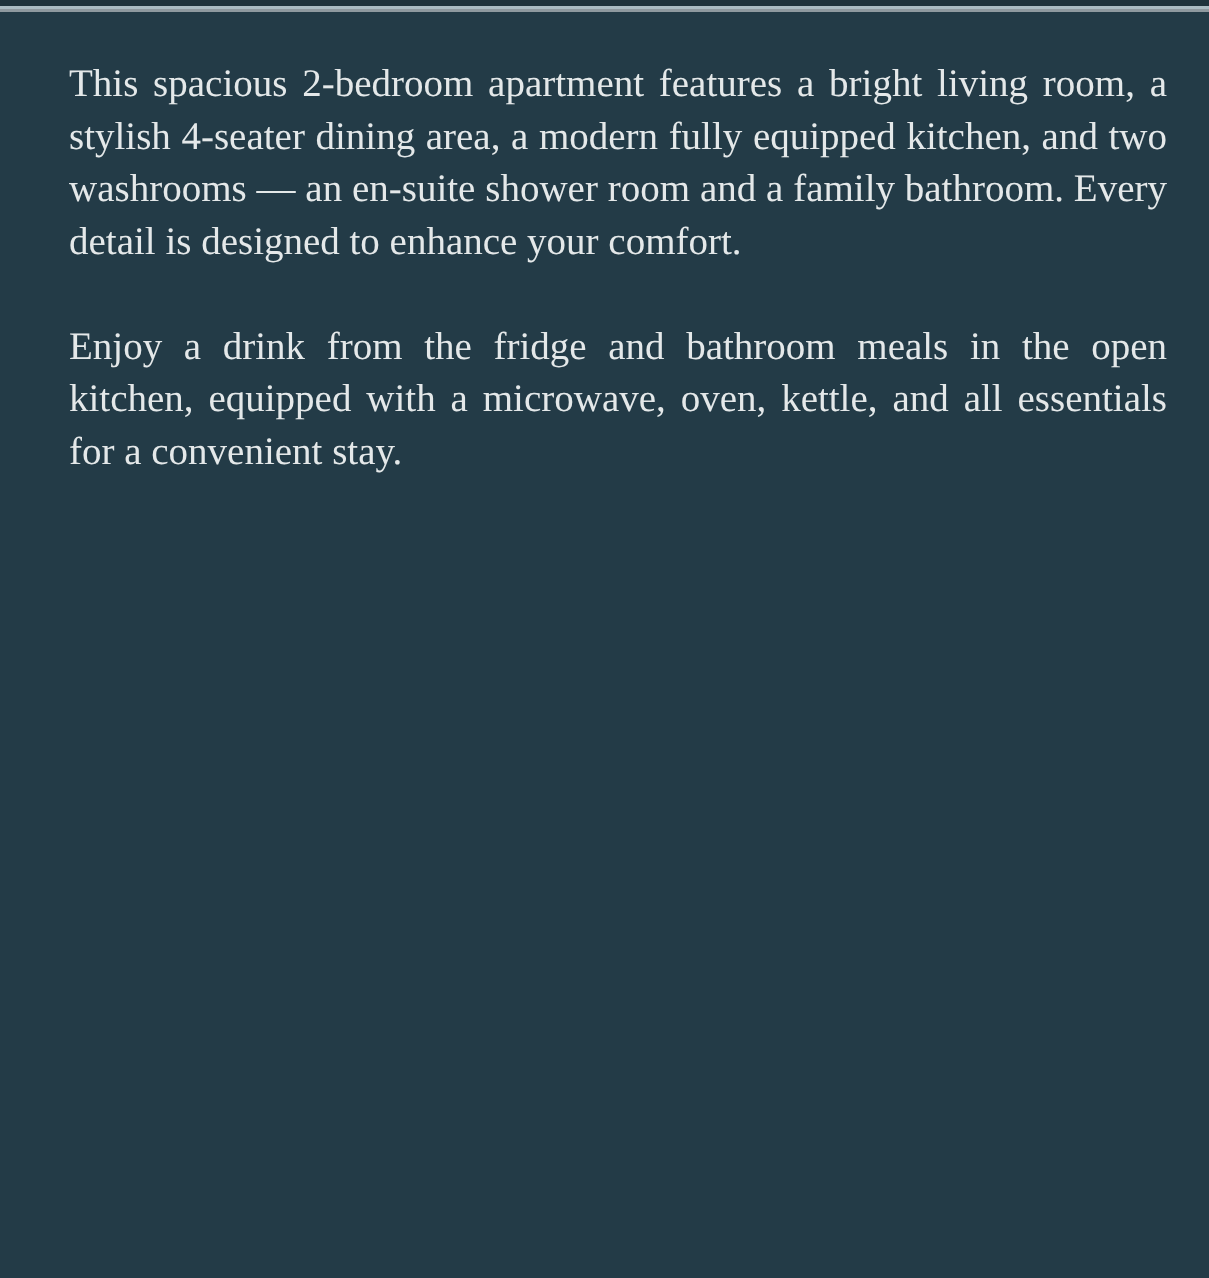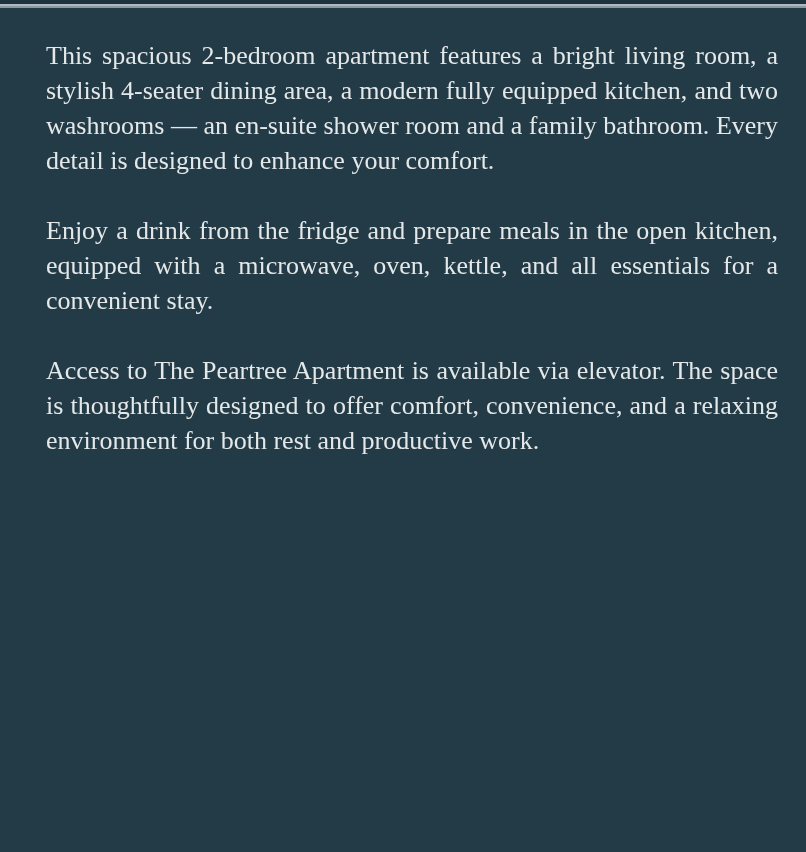--- a/index.html
+++ b/index.html
@@ -72,16 +72,15 @@
 
 <div class="page">
   <div class="top-bar"></div>
   <div class="top-line"></div>
 
 
   <div class="divider"></div>
 
   <div class="content">
     <p class="gap-after">This spacious 2-bedroom apartment features a bright living room, a stylish 4-seater dining area, a modern fully equipped kitchen, and two washrooms — an en-suite shower room and a family bathroom. Every detail is designed to enhance your comfort.</p>
-    <p class="gap-after">Enjoy a drink from the fridge and prepare meals in the open kitchen, equipped with a microwave, oven, kettle, and all essentials for a convenient stay.</p>
-    <p>Access to The Peartree Apartment is available via elevator. The space is thoughtfully designed to offer comfort, convenience, and a relaxing environment for both rest and productive work.</p>
+    <p class="gap-after">Enjoy a drink from the fridge and bathroom meals in the open kitchen, equipped with a microwave, oven, kettle, and all essentials for a convenient stay.</p>
   </div>
 </div>
 
 </body></html>

